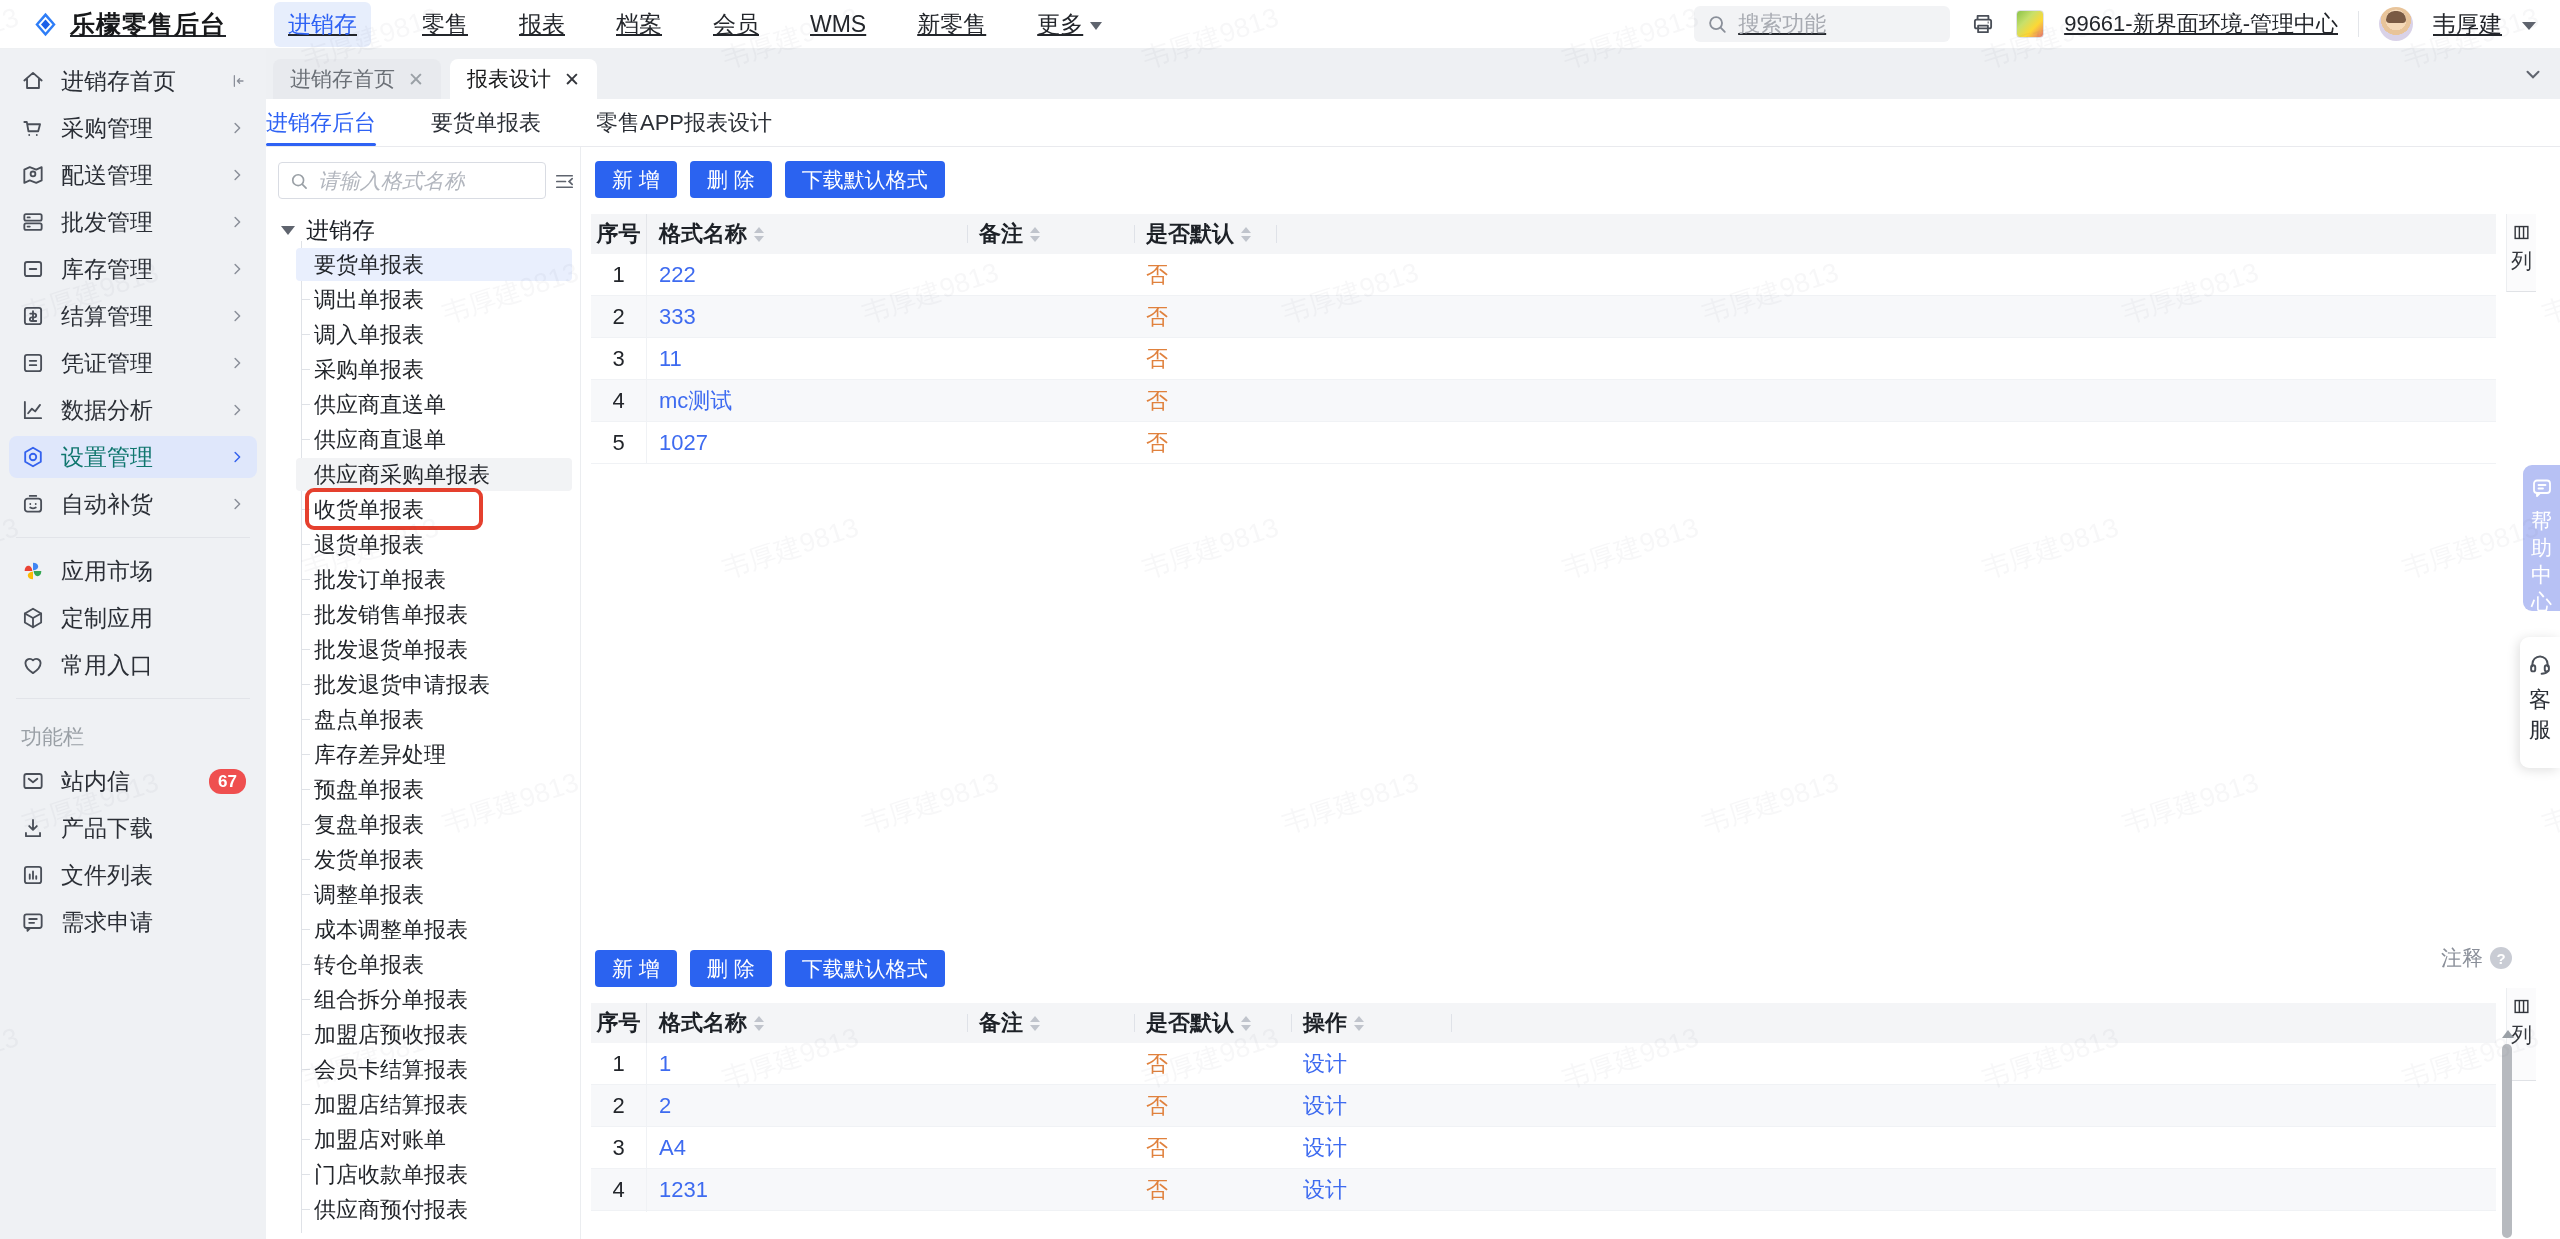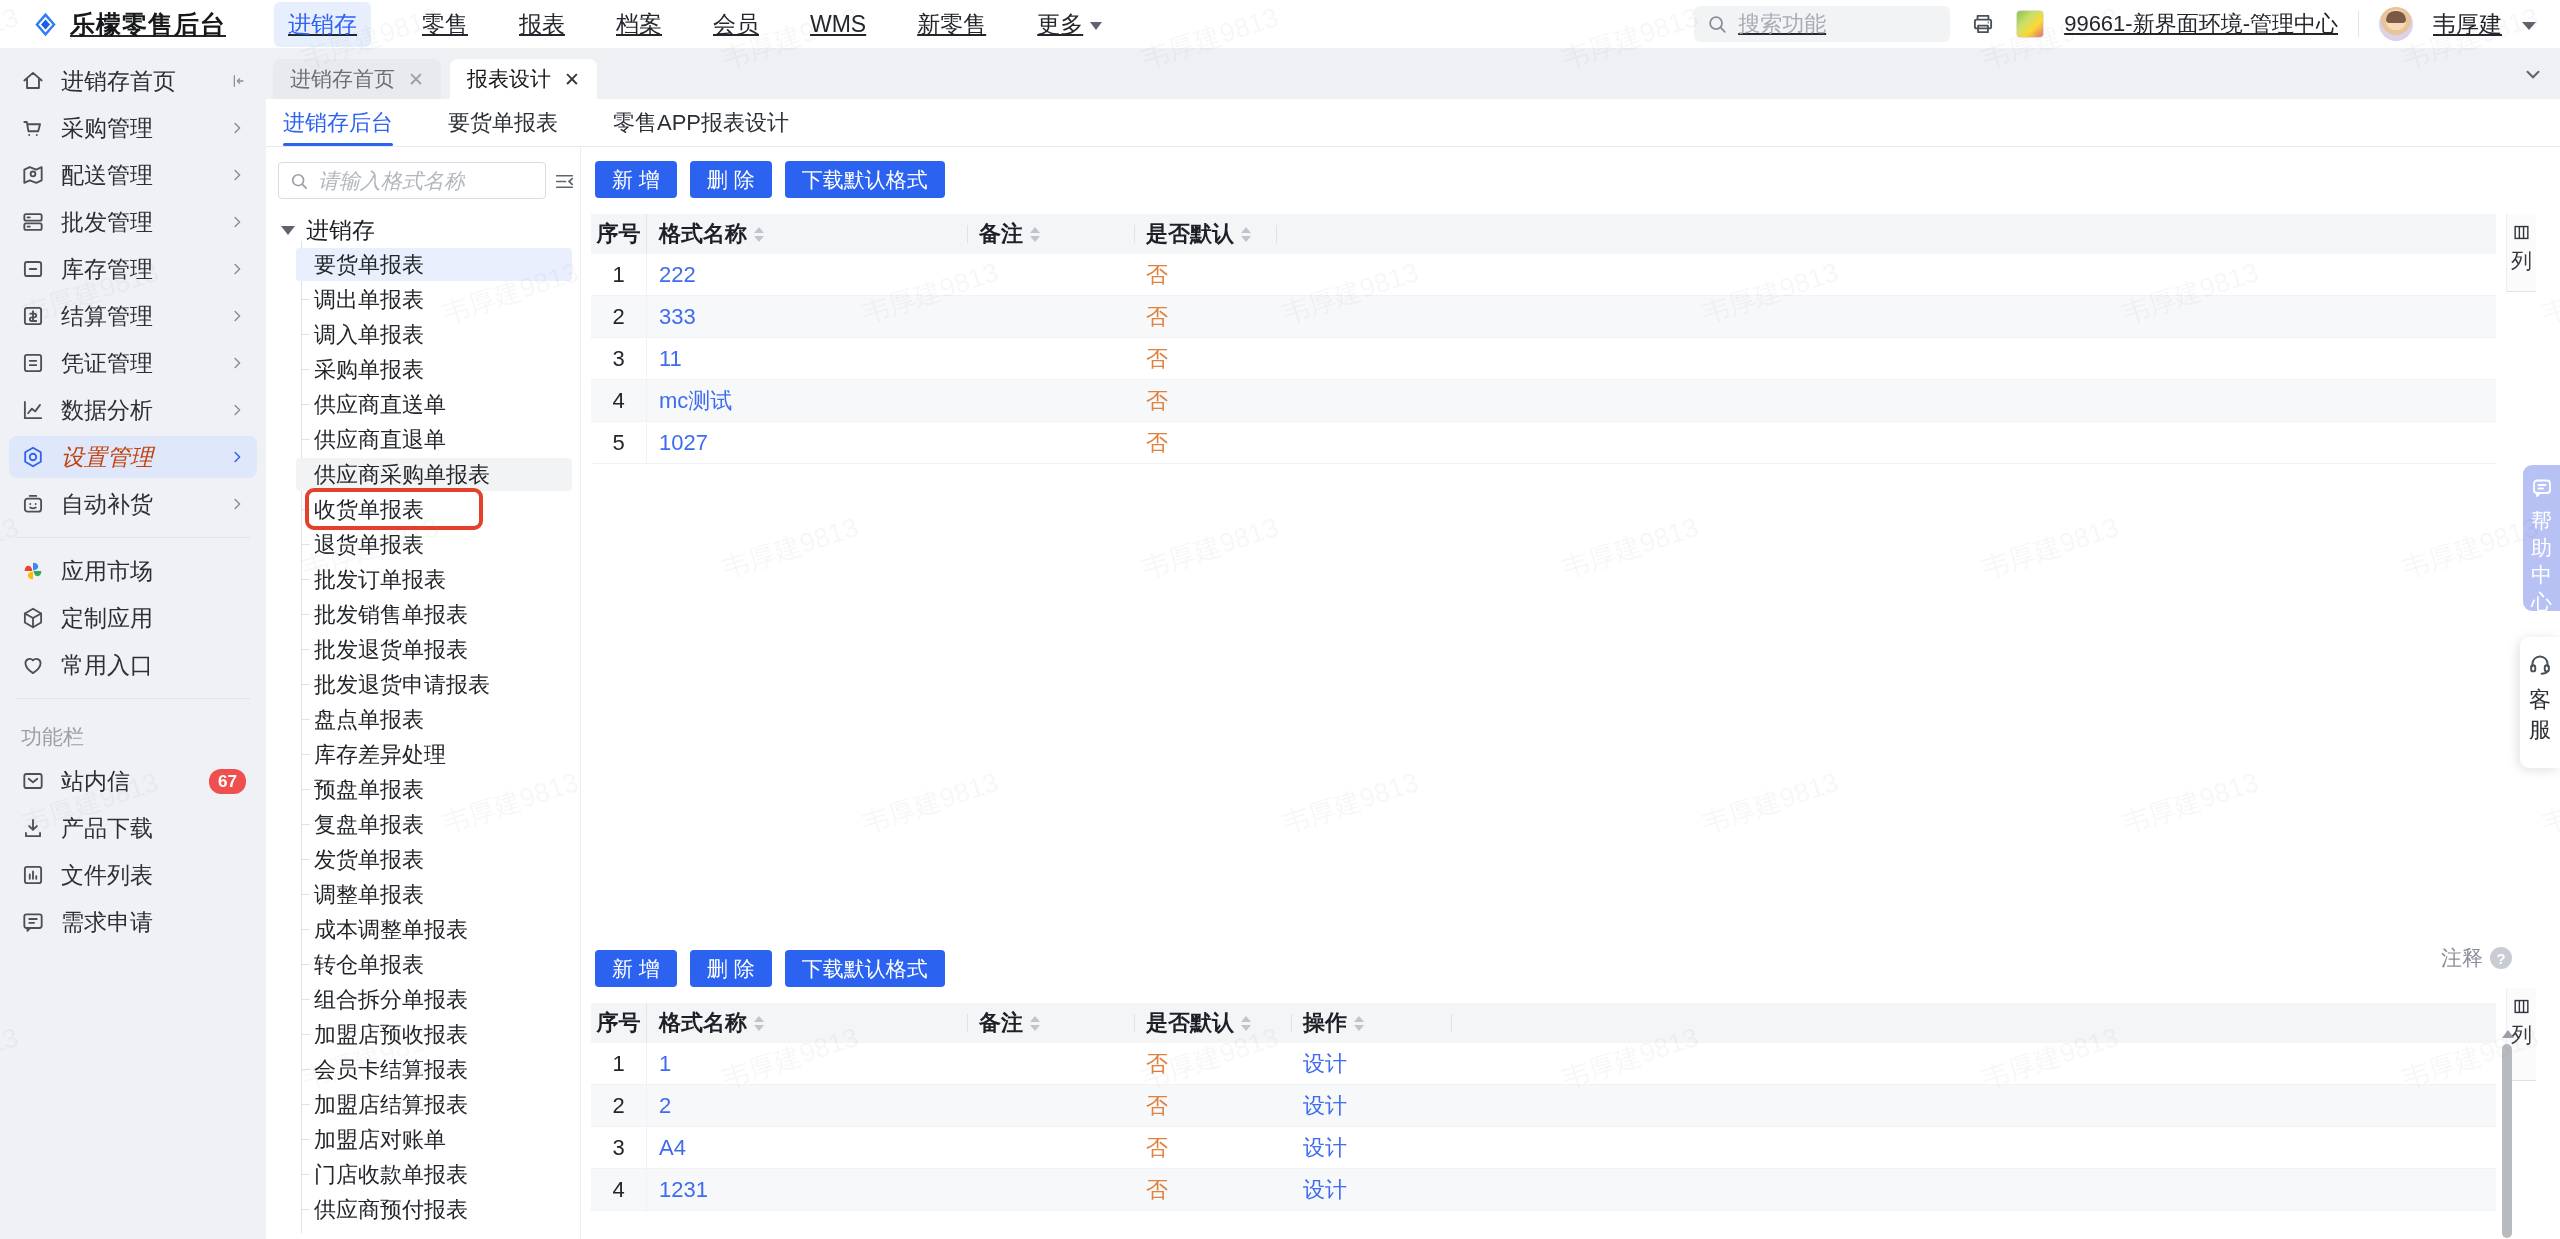--- a/index.html
+++ b/index.html
@@ -26,37 +26,37 @@
   .username { font-size:23px; }
 
   
   .sidebar { position:absolute; top:49px; left:0; bottom:0; width:266px; background:#eff1f4; padding-top:6px; z-index:10; }
   .sb-item { height:42px; margin:5px 9px; border-radius:8px; display:flex; align-items:center; padding:0 11px; gap:15px; font-size:23px; color:#2b2f36; cursor:pointer; }
   .sb-icon { width:26px; height:26px; color:#4a4f58; flex:none; }
   .sb-icon svg { width:26px; height:26px; }
   .sb-label { flex:1; white-space:nowrap; }
   .sb-right { color:#8a8f99; width:18px; height:18px; }
   .sb-right svg { width:18px; height:18px; }
-  .sb-item.active { background:#dfe7fb; color:#c2410c;font-style:italic; }
+  .sb-item.active { background:#dfe7fb; color:#0f766e; }
   .sb-item.active .sb-icon, .sb-item.active .sb-right { color:#3462ee; }
   .sb-divider { height:1px; background:#e2e4e9; margin:12px 16px; }
   .sb-section { font-size:21px; color:#9aa0a6; padding:12px 21px 4px; }
   .badge { background:#ef4f4f; color:#fff; font-size:17px; line-height:1; border-radius:12px; padding:4px 9px; font-weight:bold; }
 
   
   .tabstrip { position:absolute; top:49px; left:266px; right:0; height:50px; background:#eef0f3; display:flex; align-items:flex-end; padding-left:7px; z-index:5; }
   .tab { height:40px; display:flex; align-items:center; gap:13px; padding:0 17px; border-radius:8px 8px 0 0; font-size:21px; margin-right:9px; background:#e8eaee; color:#6b7077; cursor:pointer; white-space:nowrap; }
   .tab.active { background:#fff; color:#17181a; }
   .tab-close { font-size:19px; color:#9aa0a6; cursor:pointer; }
   .tab.active .tab-close { color:#33363c; }
   .tabstrip-more { margin-left:auto; align-self:center; padding-right:16px; color:#5f646e; cursor:pointer; }
 
   
   .workspace { position:absolute; top:99px; left:266px; right:0; bottom:0; background:#fff; }
-  .subtabs { height:48px; border-bottom:1px solid #e9eaee; display:flex; align-items:center; padding-left:17px; gap:55px; font-size:22px; color:#2b2f36; }
+  .subtabs { height:48px; border-bottom:1px solid #e9eaee; display:flex; align-items:center; gap:55px; font-size:22px; color:#2b2f36; }
   .subtab { position:relative; height:100%; display:flex; align-items:center; cursor:pointer; white-space:nowrap; }
   .subtab.active { color:#2e62f4; }
   .subtab.active::after { content:""; position:absolute; left:0; right:0; bottom:0; height:3px; background:#2e62f4; border-radius:2px; }
   .body-area { position:absolute; top:48px; left:0; right:0; bottom:0; }
 
   
   .tree-panel { position:absolute; top:0; left:0; width:315px; bottom:0; border-right:1px solid #ebedf0; }
   .tree-search { position:absolute; left:12px; top:15px; width:268px; height:37px; border:1px solid #d9dce3; border-radius:4px; display:flex; align-items:center; gap:9px; padding:0 10px; color:#8a8f99; background:#fff; }
   .tree-search .ph { color:#b2b6be; font-size:21px; white-space:nowrap; overflow:hidden;font-style:italic; }
   .panel-collapse { position:absolute; right:4px; top:23px; color:#5f646e; cursor:pointer; }

